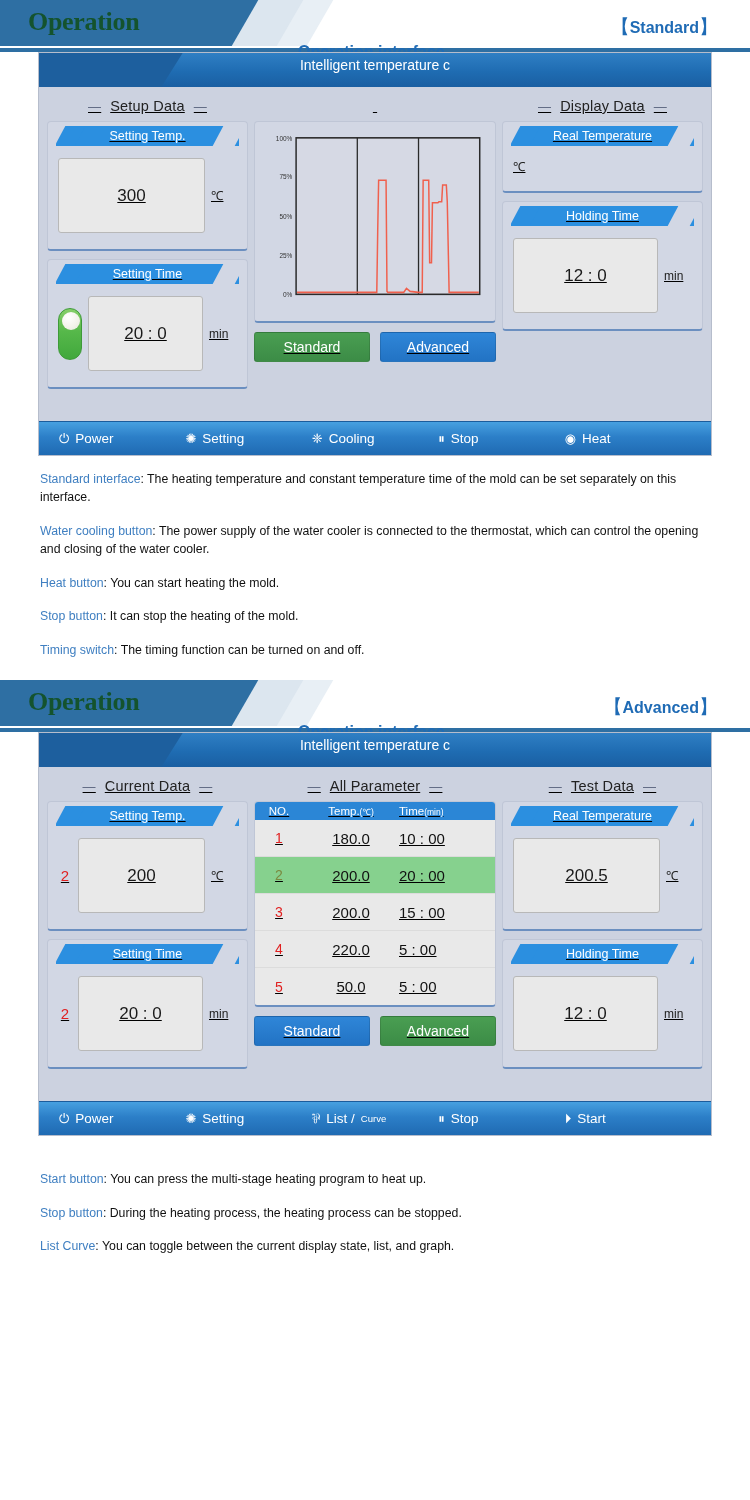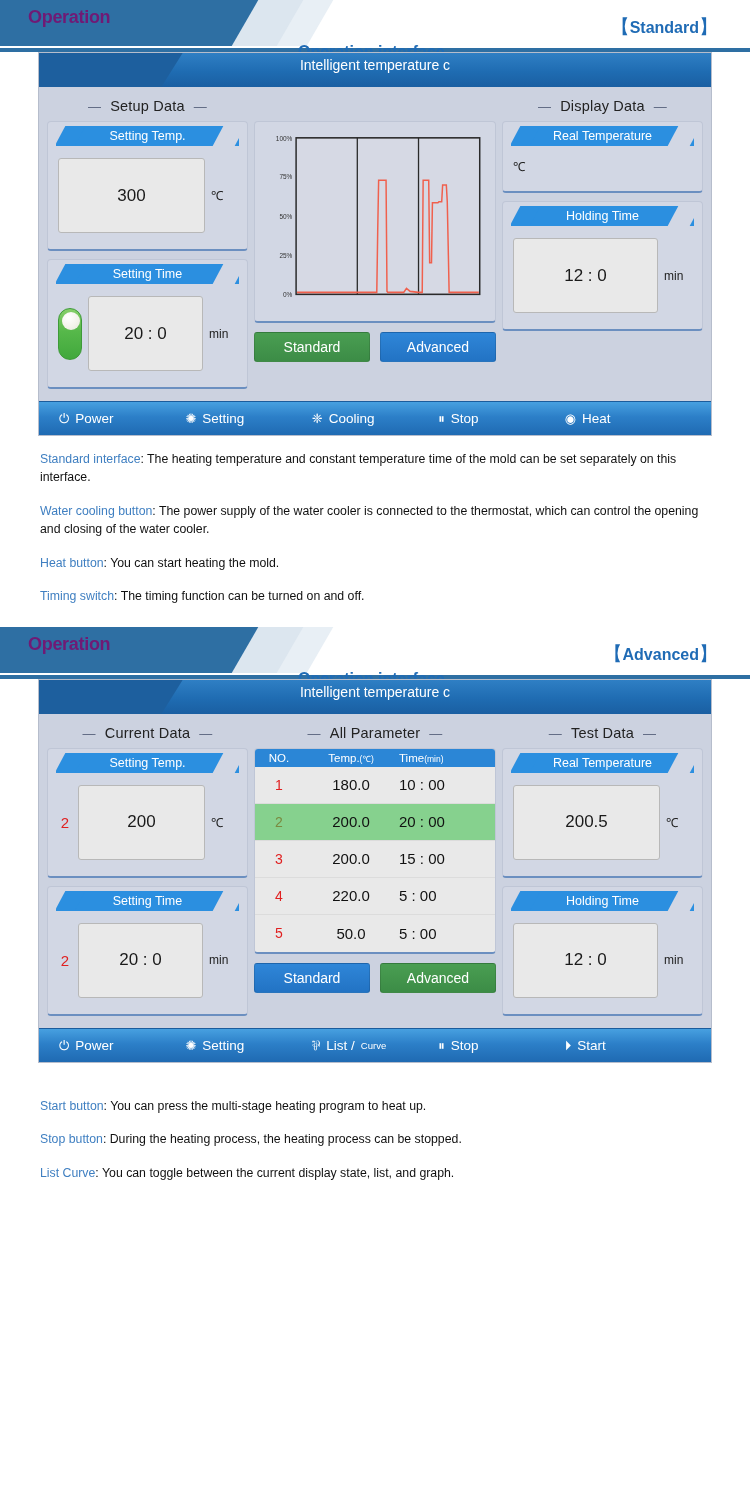--- a/index.html
+++ b/index.html
@@ -36,24 +36,24 @@
     transform: skewX(-30deg);
   }
   .banner-slash2 {
     position: absolute; left: 290px; top: 0;
     width: 30px; height: 46px;
     background: #e8eff5;
     transform: skewX(-30deg);
   }
   .banner-word {
     position: absolute; left: 28px; top: 7px;
-    font-size: 18px; font-weight: bold; color: #701a75;
+    font-size: 26px; font-weight: bold; color: #14532d;
     letter-spacing: -0.3px;
     z-index: 4;
-    font-family: Liberation Sans, sans-serif;
+    font-family: Liberation Serif, serif;
   }
   .banner-title {
     position: absolute; left: 298px; top: 29px;
     font-size: 16px; font-weight: bold; color: #1f6bb5;
     z-index: 5;
     margin-top: 14px;
   }
   .banner-tag {
     position: absolute; right: 32px; top: 14px;
     font-size: 16px; font-weight: bold; color: #1f6bb5;
@@ -90,22 +90,23 @@
     background: linear-gradient(180deg,#2f7fc4 0%, #1f6cb2 55%, #1a5fa2 100%);
     transform: skewX(-32deg);
   }
   .device-titlebar .ttl {
     position: absolute; left: 0; right: 0; top: 4px;
     text-align: center; color: #ffffff; font-size: 14px;
   }
   .device-body {
     display: flex;
     background: #ccd2e0;
-    padding: 6px 8px 4px 8px;
+    padding: 6px 8px 24px 8px;
     gap: 6px;
+    text-decoration: underline;
   }
   .col-side { width: 205px; }
   .col-mid  { flex: 1; }
 
   .grouphdr {
     text-align: center;
     font-size: 14.5px; color: #222;
     padding: 5px 0 7px 0;
     letter-spacing: 0.2px;
   }
@@ -400,20 +401,21 @@
       <span class="gi">◉</span>
       <span>Heat</span>
     </div>
   </div>
 </div>
 
 <div class="desc">
   <p><span class="k">Standard interface</span><span>: The heating temperature and constant temperature time of the mold can be set separately on this interface.</span></p>
   <p><span class="k">Water cooling button</span><span>: The power supply of the water cooler is connected to the thermostat, which can control the opening and closing of the water cooler.</span></p>
   <p><span class="k">Heat button</span><span>: You can start heating the mold.</span></p>
+  <p><span class="k">Stop button</span><span>: It can stop the heating of the mold.</span></p>
   <p><span class="k">Timing switch</span><span>: The timing function can be turned on and off.</span></p>
 </div>
 
 <div class="banner">
   <div class="banner-left"></div>
   <div class="banner-slash1"></div>
   <div class="banner-slash2"></div>
   <div class="banner-word">Operation</div>
   <div class="banner-title">Operation interface</div>
   <div class="banner-tag">

